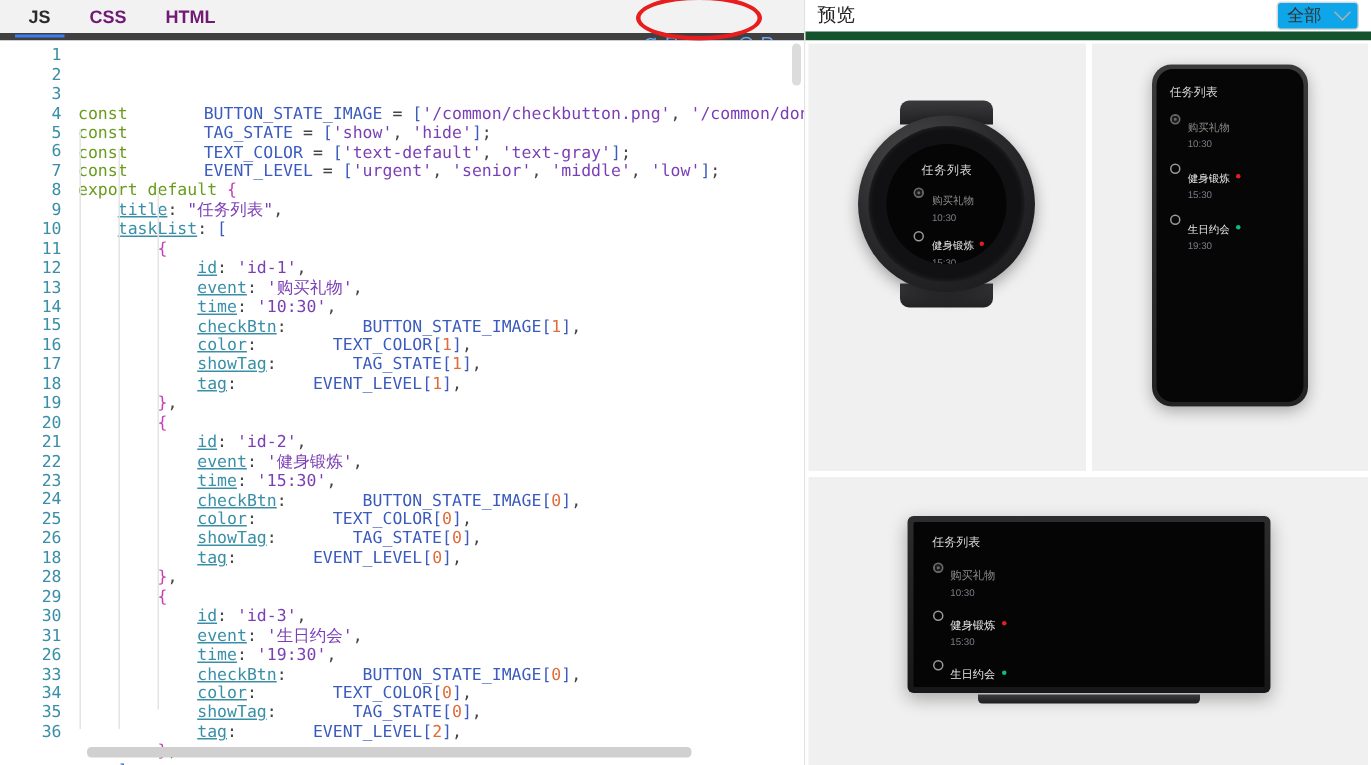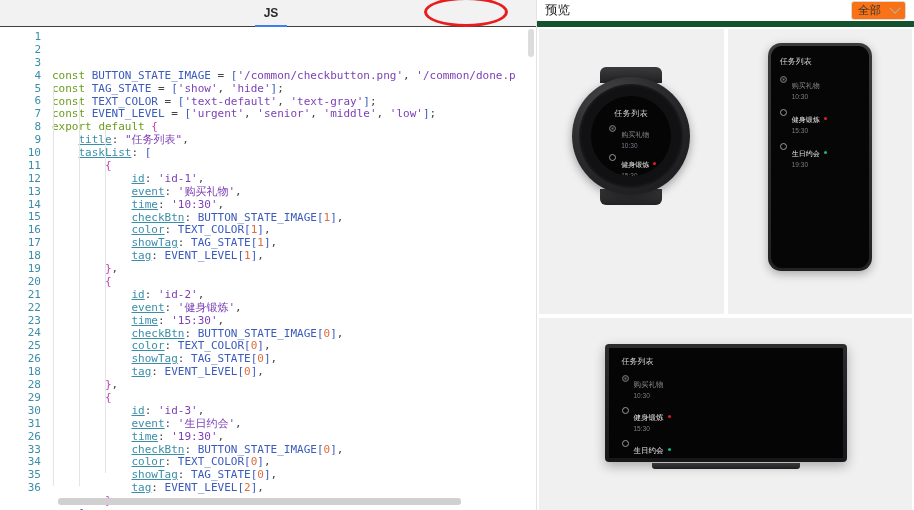--- a/index.html
+++ b/index.html
@@ -28,25 +28,24 @@
     display: flex;
     flex-direction: column;
     border-right: 1px solid #e3e3e3;
   }
 
   .tabbar {
     position: relative;
     height: 27px;
     min-height: 27px;
     background: #f2f2f2;
-    border-bottom: 1px solid #404040;
+    border-bottom: 5px solid #404040;
     display: flex;
     align-items: center;
     padding-left: 6px;
-    flex-direction: column;
   }
   .tab {
     position: relative;
     height: 27px;
     line-height: 27px;
     padding: 0 13px;
     font-size: 12px;
     color: #701a75;
     cursor: pointer;
     user-select: none;
@@ -138,21 +137,21 @@
     pointer-events: none;
   }
   .iguide {
     position: absolute;
     width: 1px;
     background: #e4e4e4;
   }
 
   
   .t-kw      { color: #6a9c1c; }
-  .t-kw2     { color: #3b5bbd; }
+  .t-kw2     { color: #3b5bbd; margin-left: 44px; }
   .t-prop    { color: #3a8fa8; text-decoration: underline; }
   .t-str     { color: #7b3fb5; }
   .t-num     { color: #e06c3b; }
   .t-punc    { color: #444444; }
   .t-brace   { color: #c43fb5; }
   .t-brack   { color: #3b5bbd; }
 
   .hscroll {
     position: absolute;
     bottom: 5px;
@@ -198,21 +197,21 @@
     margin-left: auto;
     display: flex;
     align-items: center;
     gap: 10px;
     border: 1px solid #d9d9d9;
     border-radius: 3px;
     height: 19px;
     padding: 0 6px;
     font-size: 11.5px;
     color: #333333;
-    background: #f97316;
+    background: #0ea5e9;
     cursor: pointer;
     user-select: none;
     text-align: right;
   }
   .chev {
     width: 8px; height: 8px;
     border-right: 1.4px solid #b0b0b0;
     border-bottom: 1.4px solid #b0b0b0;
     transform: rotate(45deg) translate(-2px,-2px);
   }

